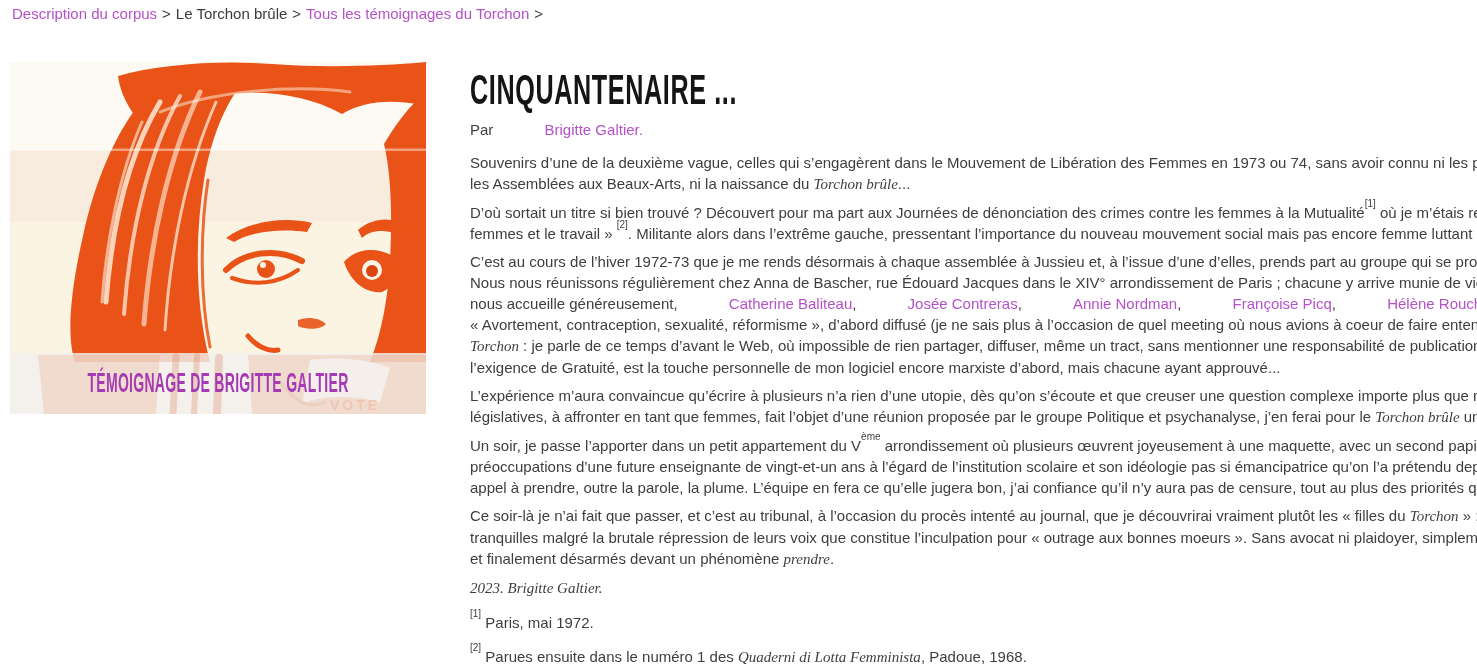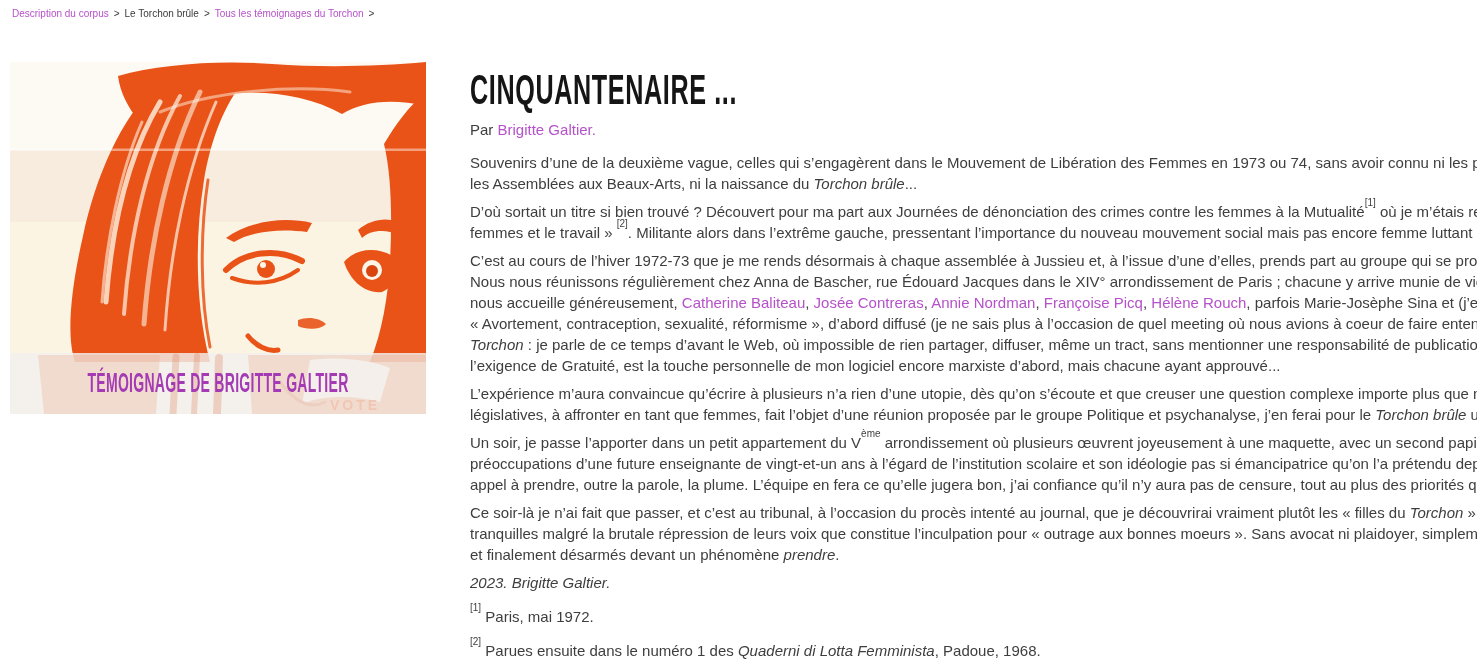--- a/index.html
+++ b/index.html
@@ -1,43 +1,43 @@
 <!DOCTYPE html>
 <html><head>
 <meta charset="utf-8">
 <style>
   html,body{margin:0;padding:0;background:#ffffff;}
   body{position:relative;width:1477px;height:664px;overflow:hidden;
        font-family:"Liberation Sans",sans-serif;color:#3e3e3e;}
 
   
-  .breadcrumb{position:absolute;top:5px;left:12px;font-size:10px;line-height:18px;white-space:nowrap;}
+  .breadcrumb{position:absolute;top:5px;left:12px;font-size:15px;line-height:18px;white-space:nowrap;}
   .bc-link{color:#b551c9;text-decoration:none;cursor:pointer;}
   .bc-text{color:#3a3a3a;}
   .bc-sep{color:#3a3a3a;margin:0 5px;}
 
   
   .figure{position:absolute;left:10px;top:62px;width:416px;height:352px;}
   .figure svg{display:block;width:416px;height:352px;}
   .caption-band{position:absolute;left:0;top:291px;width:416px;height:61px;
                 display:flex;align-items:center;justify-content:center;}
   .caption-band span{font-size:27px;font-weight:bold;color:#a43bb5;white-space:nowrap;
                      letter-spacing:0.5px;transform:scaleX(0.52);transform-origin:50% 50%;}
 
   
   .article{position:absolute;left:470px;top:62px;width:1400px;}
   h1.title{margin:6px 0 0 0;font-size:42px;line-height:44px;font-weight:bold;color:#151515;
            letter-spacing:1px;white-space:nowrap;transform:scaleX(0.60);transform-origin:0 50%;}
   .byline{margin-top:8px;font-size:15px;line-height:20px;}
-  a.lnk{color:#b551c9;text-decoration:none;cursor:pointer;}
+  a.lnk{color:#b551c9;text-decoration:none;cursor:pointer;margin-left:47px;}
   .article-body{margin-top:12px;}
   .para{margin:0 0 7px 0;}
   .para.sig,.para.fn{margin-bottom:13px;}
   .tline{font-size:15px;line-height:21px;white-space:nowrap;}
-  .tline em{font-style:italic;}
+  .tline em{font-style:italic;font-family:Liberation Serif, serif;}
   .tline sup{font-size:10px;line-height:0;position:relative;top:-5px;}
 </style>
 </head>
 <body>
 
 <nav class="breadcrumb"><a class="bc-link" href="#">Description du corpus</a><span class="bc-sep">&gt;</span><span class="bc-text">Le Torchon brûle</span><span class="bc-sep">&gt;</span><a class="bc-link" href="#">Tous les témoignages du Torchon</a><span class="bc-sep">&gt;</span></nav>
 
 <figure class="figure" style="margin:0">
   <svg viewBox="0 0 416 352" aria-hidden="true">
 

